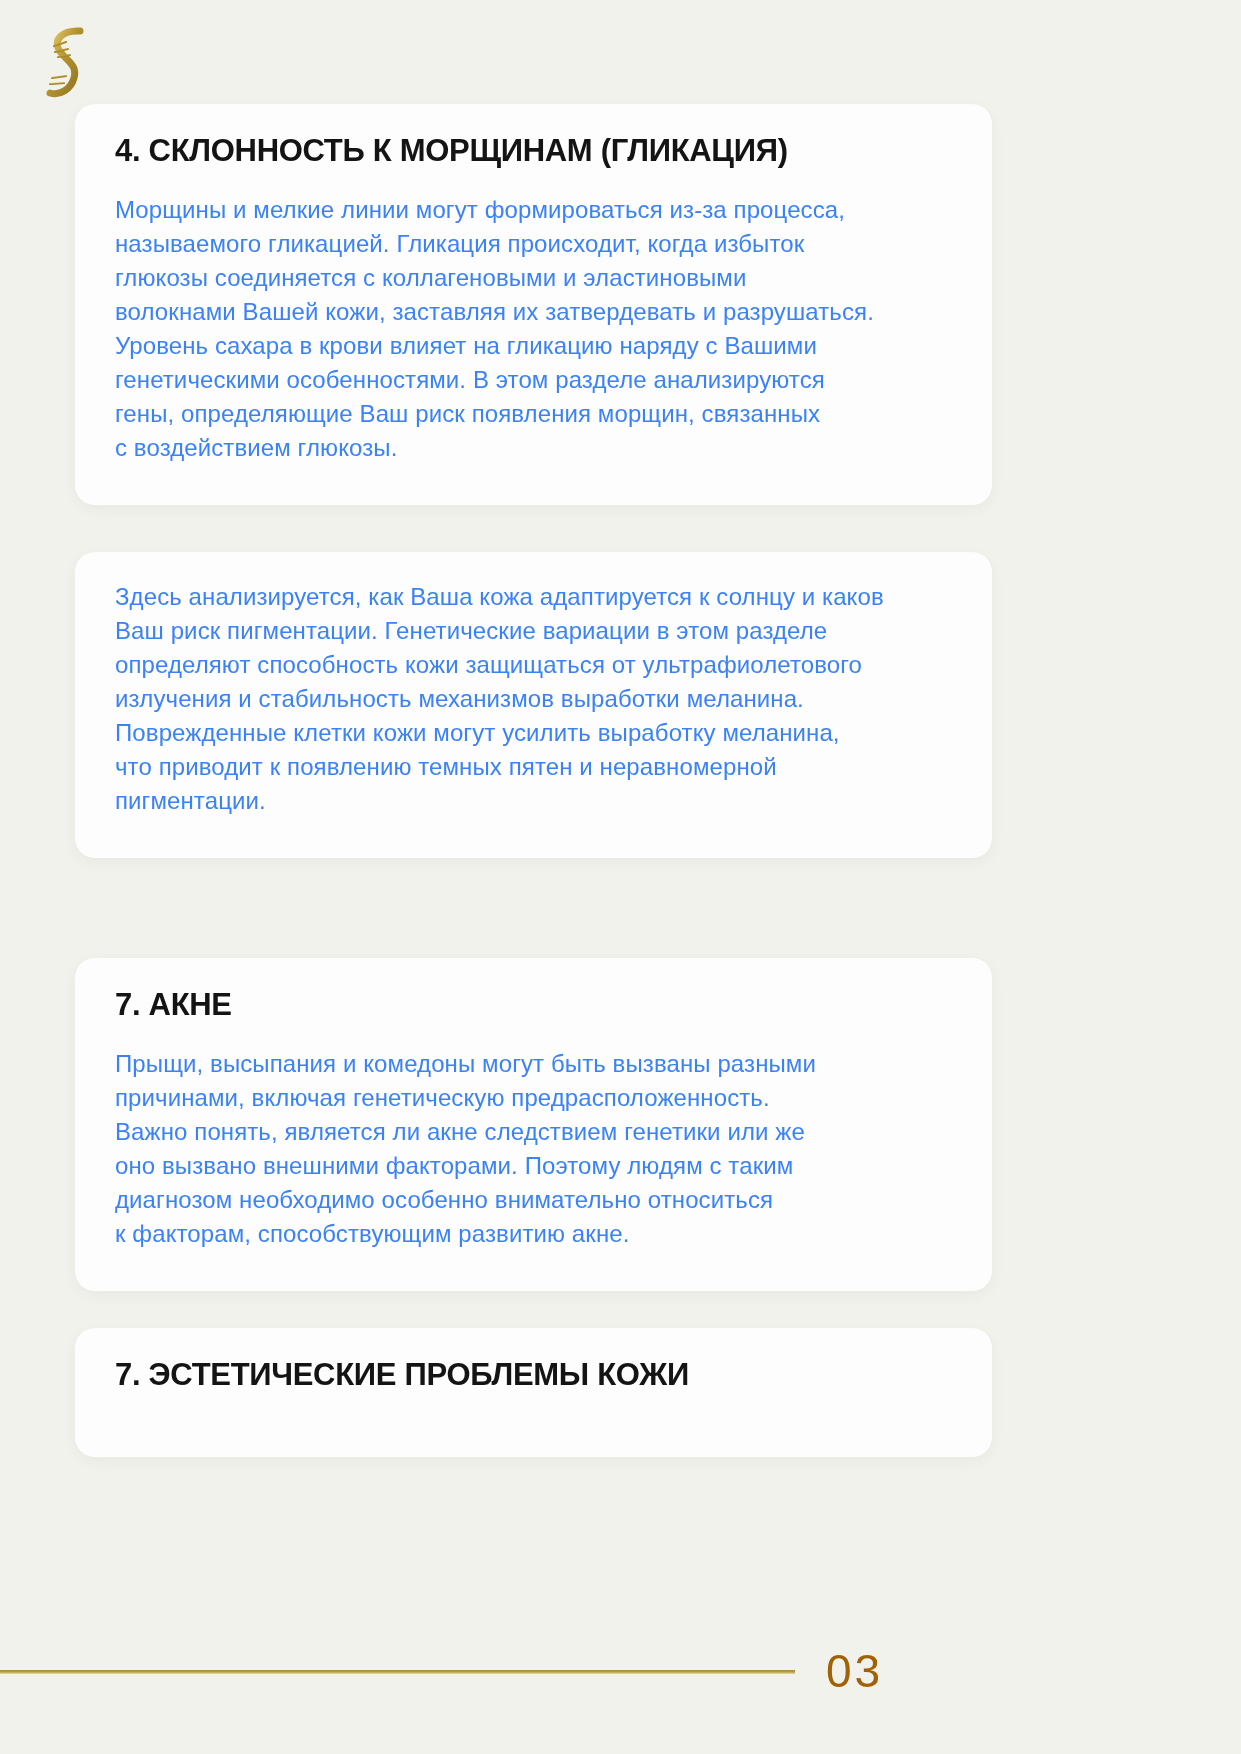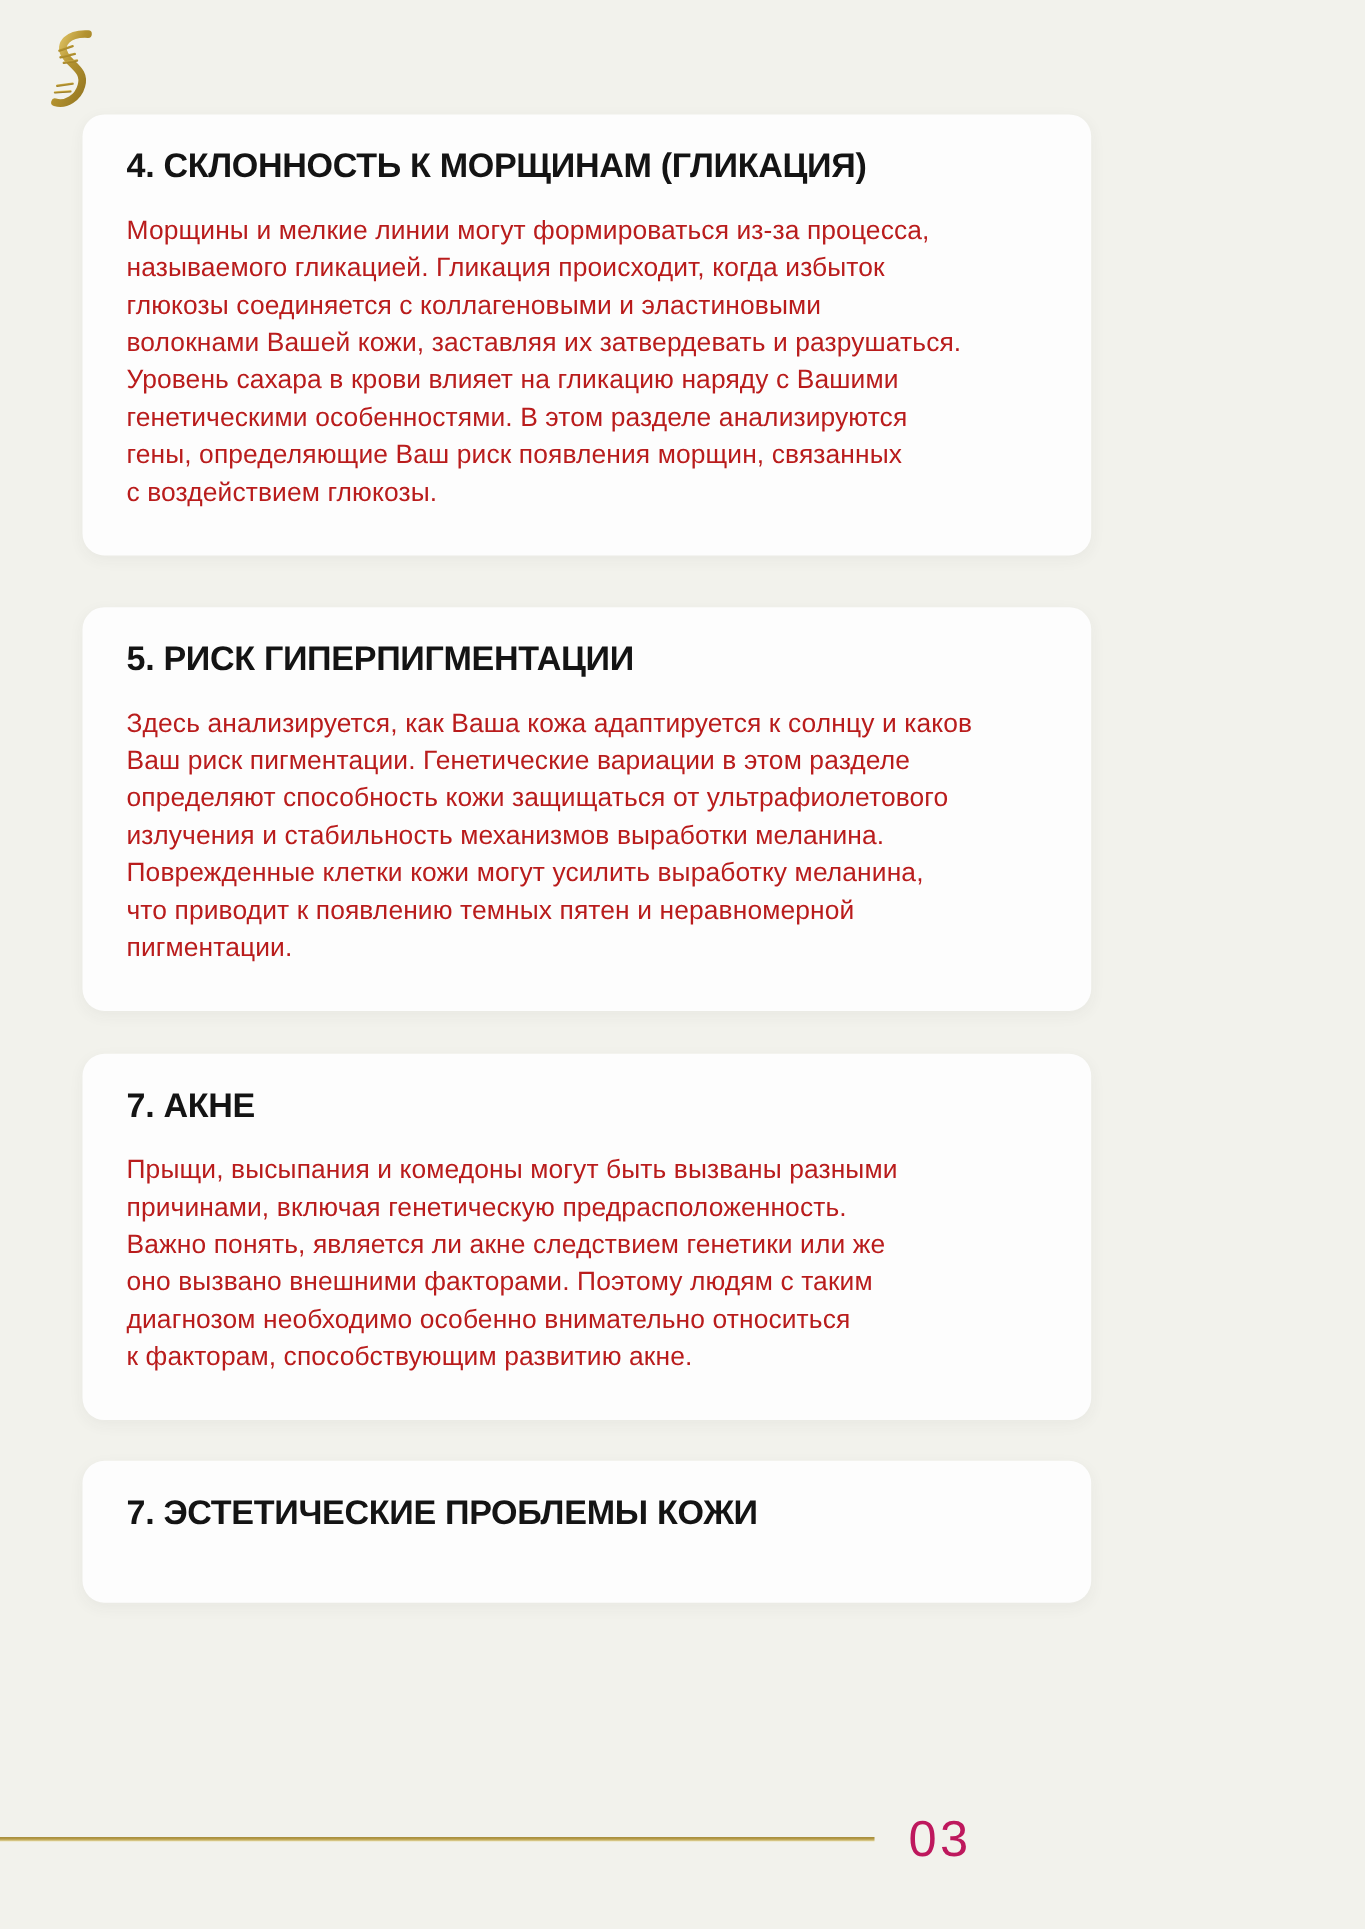--- a/index.html
+++ b/index.html
@@ -36,40 +36,40 @@
     font-size: 31px;
     font-weight: 800;
     letter-spacing: -0.3px;
     color: #141414;
     margin-bottom: 24px;
     line-height: 1.2;
   }
   .section-body {
     font-size: 24px;
     line-height: 34px;
-    color: #b91c1c;
+    color: #3b82f6;
     white-space: pre-line;
     letter-spacing: 0.1px;
   }
   .footer-line {
     position: absolute;
     left: 0;
     top: 1670px;
     width: 795px;
     height: 4px;
     background: linear-gradient(to bottom, #a58d3c 0%, #b59a47 45%, #e7dda6 100%);
   }
   .page-number {
     position: absolute;
     left: 826px;
     top: 1644px;
     font-size: 46px;
     font-weight: 300;
     letter-spacing: 3px;
-    color: #be185d;
+    color: #a16207;
   }
 </style>
 </head>
 <body>
 
 <div class="logo">
   <svg width="52" height="78" viewBox="0 0 52 78" xmlns="http://www.w3.org/2000/svg">
     <defs>
       <linearGradient id="goldGrad" x1="0" y1="0" x2="1" y2="1">
         <stop offset="0" stop-color="#e8cd70"></stop>
@@ -95,21 +95,20 @@
 называемого гликацией. Гликация происходит, когда избыток
 глюкозы соединяется с коллагеновыми и эластиновыми
 волокнами Вашей кожи, заставляя их затвердевать и разрушаться.
 Уровень сахара в крови влияет на гликацию наряду с Вашими
 генетическими особенностями. В этом разделе анализируются
 гены, определяющие Ваш риск появления морщин, связанных
 с воздействием глюкозы.</p>
 </section>
 
 <section class="card card-2">
-  <h2 class="section-title">5. РИСК ГИПЕРПИГМЕНТАЦИИ</h2>
   <p class="section-body">Здесь анализируется, как Ваша кожа адаптируется к солнцу и каков
 Ваш риск пигментации. Генетические вариации в этом разделе
 определяют способность кожи защищаться от ультрафиолетового
 излучения и стабильность механизмов выработки меланина.
 Поврежденные клетки кожи могут усилить выработку меланина,
 что приводит к появлению темных пятен и неравномерной
 пигментации.</p>
 </section>
 
 <section class="card card-3">

